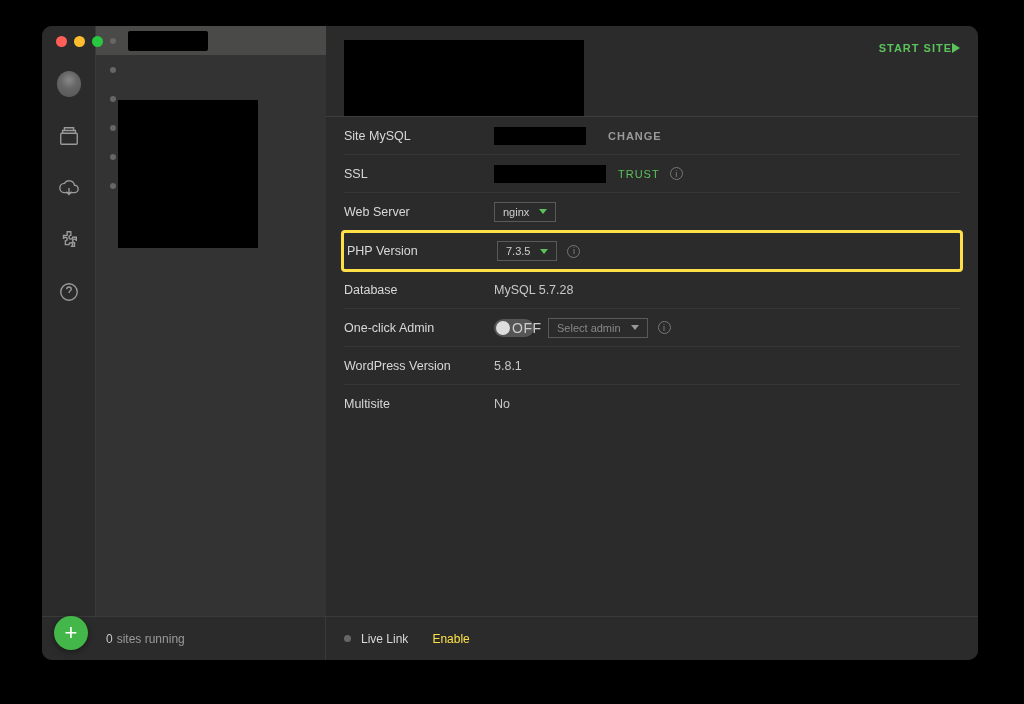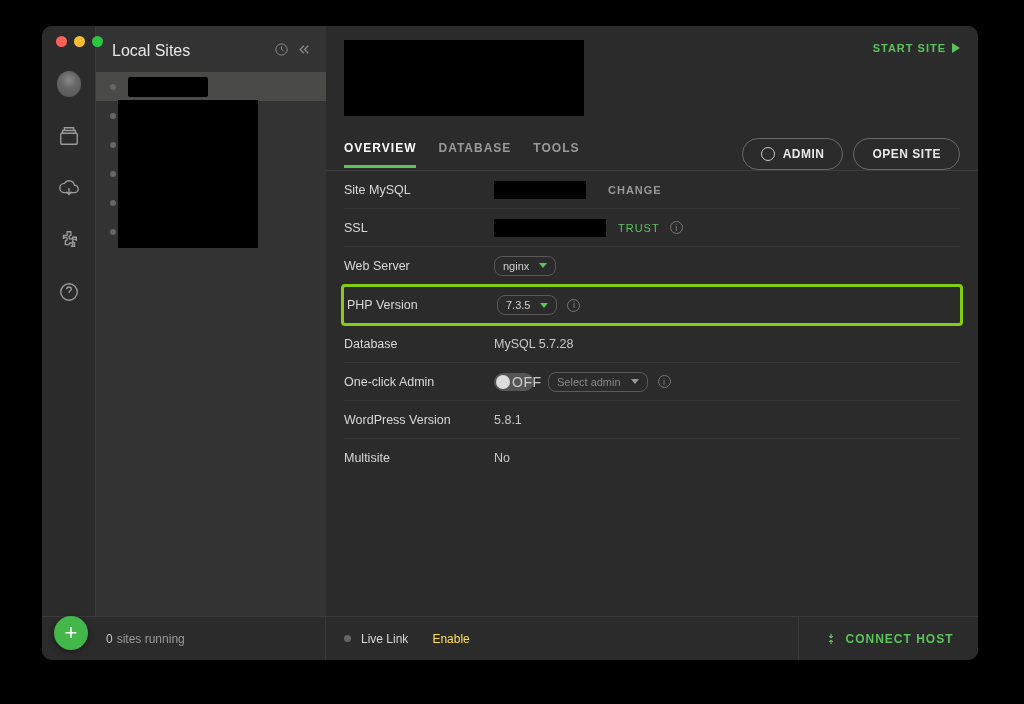--- a/index.html
+++ b/index.html
@@ -83,21 +83,21 @@
   .content-header{
     padding: 14px 18px 0 18px;
     display:flex; align-items:flex-start;
   }
   .title-block{
     width: 240px; height: 76px; background:#000;
   }
   .header-right{flex:1; text-align:right;}
   .start-site{
     color:#5bc35b; font-size:11px; font-weight:700; letter-spacing:1px;
-    display:inline-flex; align-items:center; gap:6px;
+    display:inline-flex; align-items:center; 
   }
   .play-tri{width:0;height:0;border-left:8px solid #5bc35b;border-top:5px solid transparent;border-bottom:5px solid transparent;}
   .last-started{color:#8a8a8a; font-size:11px; margin-top:12px;}
   .actions-row{
     display:flex;align-items:center;
     padding: 22px 18px 0 18px;
   }
   .tabs{display:flex;gap:22px;}
   .tab{font-size:12px; font-weight:700; letter-spacing:1px; color:#9a9a9a; padding-bottom:10px; border-bottom:3px solid transparent;}
   .tab.active{color:#fff; border-bottom-color:#5bc35b;}
@@ -111,34 +111,34 @@
   .wp-icon{width:14px;height:14px;border:1.5px solid #c8c8c8;border-radius:50%;position:relative;}
   .tabline{height:1px;background:#3d3d3d;margin:0 0 0 0;}
   
   .rows{padding: 0 18px;}
   .row{
     display:flex; align-items:center;
     height:38px; border-bottom:1px solid #363636;
     font-size:12.5px;
   }
   .row.highlight{
-    border:3px solid #84cc16;
+    border:3px solid #fde047;
     border-radius:4px;
     margin: -1px -3px;
     padding: 0 3px;
     height:42px;
   }
   .row-label{width:150px; color:#d8d8d8;}
   .row-val{color:#c8c8c8;}
   .redact-sm{background:#000; height:18px; display:inline-block;}
   .link-grey{color:#9a9a9a; letter-spacing:1px; font-size:11px; font-weight:700; margin-left:22px;}
   .link-green{color:#5bc35b; letter-spacing:1px; font-size:11px; font-weight:400; margin-left:12px;}
   .info-icon{width:13px;height:13px;border:1px solid #777;border-radius:50%;margin-left:10px;display:inline-flex;align-items:center;justify-content:center;font-size:9px;color:#888;}
   .select{
-    border:1px solid #5a5a5a; border-radius:8px;
+    border:1px solid #5a5a5a; border-radius:0;
     padding: 3px 8px; font-size:11px; color:#d0d0d0;
     display:inline-flex; align-items:center; gap:10px;
   }
   .chev{width:0;height:0;border-left:4px solid transparent;border-right:4px solid transparent;border-top:5px solid #5bc35b;}
   .chev.grey{border-top-color:#999;}
   .toggle{
     width:40px;height:18px;border-radius:10px;background:#555;position:relative;
     display:inline-flex;align-items:center;font-size:14px;color:#ccc;padding-left:18px;letter-spacing:0.5px;
   }
   .toggle::before{content:"";position:absolute;left:2px;top:2px;width:14px;height:14px;background:#ddd;border-radius:50%;}
@@ -208,34 +208,20 @@
       </div>
       <div class="rail-icon">
         <svg viewBox="0 0 24 24">
             <circle cx="12" cy="12" r="9"></circle>
             <path d="M9.5 9a2.5 2.5 0 115 0c0 1.5-2.5 2-2.5 4M12 17h.01"></path>
           </svg>
       </div>
     </div>
 
     <div class="sidebar">
-      <div class="sidebar-header">
-        <span class="sidebar-title">Local Sites</span>
-        <span class="hicon">
-          <svg width="15" height="15" viewBox="0 0 24 24" fill="none" stroke="currentColor" stroke-width="1.6">
-              <circle cx="12" cy="12" r="9"></circle>
-              <path d="M12 7v5l3 2"></path>
-            </svg>
-        </span>
-        <span class="hicon">
-          <svg width="15" height="15" viewBox="0 0 24 24" fill="none" stroke="currentColor" stroke-width="2">
-              <path d="M11 18l-6-6 6-6M18 18l-6-6 6-6"></path>
-            </svg>
-        </span>
-      </div>
       <ul class="site-list">
         <li class="site-item active">
             <span class="bullet"></span>
             <span class="redact" style="width:80px;flex:none;"></span>
           </li>
         <li class="site-item">
             <span class="bullet"></span>
           </li>
         <li class="site-item">
             <span class="bullet"></span>
@@ -257,35 +243,20 @@
       <div class="content-header">
         <div class="title-block"></div>
         <div class="header-right">
           <div class="start-site">
             <span>START SITE</span>
             <span class="play-tri"></span>
           </div>
         </div>
       </div>
 
-      <div class="actions-row">
-        <div class="tabs">
-          <div class="tab active">OVERVIEW</div>
-          <div class="tab">DATABASE</div>
-          <div class="tab">TOOLS</div>
-        </div>
-        <div class="spacer"></div>
-        <div class="pill-btn">
-          <span class="wp-icon"></span>
-          <span>ADMIN</span>
-        </div>
-        <div class="pill-btn">
-          <span>OPEN SITE</span>
-        </div>
-      </div>
       <div class="tabline"></div>
 
       <div class="rows">
         <div class="row">
           <div class="row-label">Site MySQL</div>
           <span class="redact-sm" style="width:92px;"></span>
           <span class="link-grey">CHANGE</span>
         </div>
         <div class="row">
           <div class="row-label">SSL</div>
@@ -338,22 +309,16 @@
   <div class="footer">
     <div class="footer-left">
       <b>0</b>
         <span>sites running</span>
     </div>
     <div class="footer-mid">
       <span class="dot"></span>
       <span class="live-label">Live Link</span>
       <span class="enable">Enable</span>
     </div>
-    <div class="footer-right">
-      <svg class="connect-icon" width="14" height="16" viewBox="0 0 24 24" fill="none" stroke="currentColor" stroke-width="2">
-          <path d="M12 3v7m0 0l-3-3m3 3l3-3M12 21v-7m0 0l-3 3m3-3l3 3"></path>
-        </svg>
-      <span>CONNECT HOST</span>
-    </div>
   </div>
 
   <div class="fab">+</div>
 </div>
 
 </body></html>

